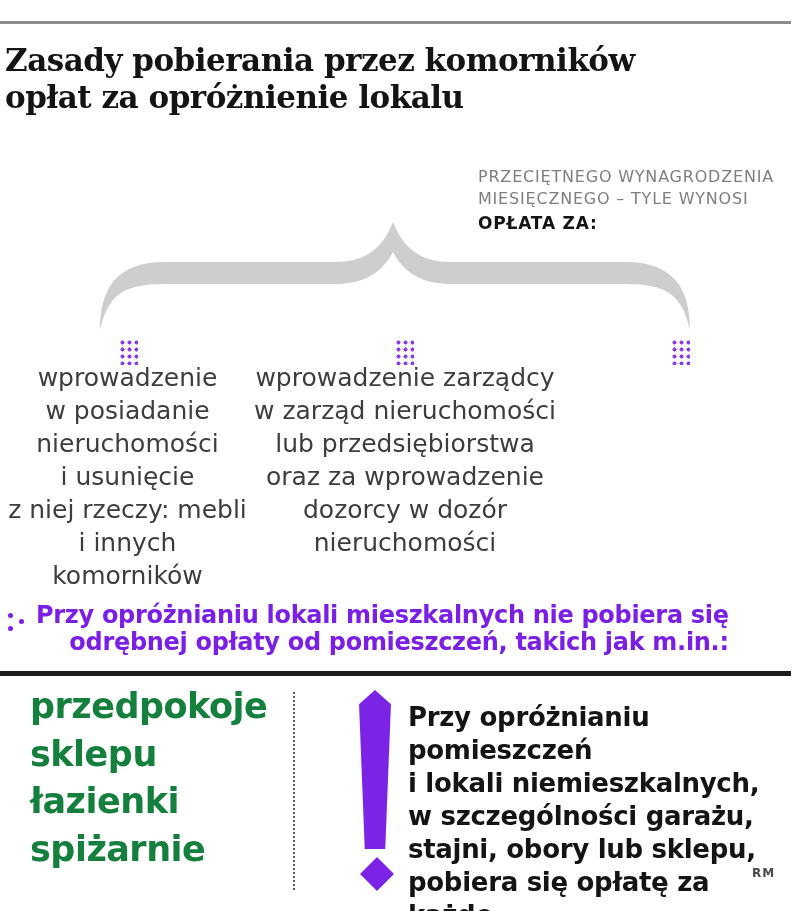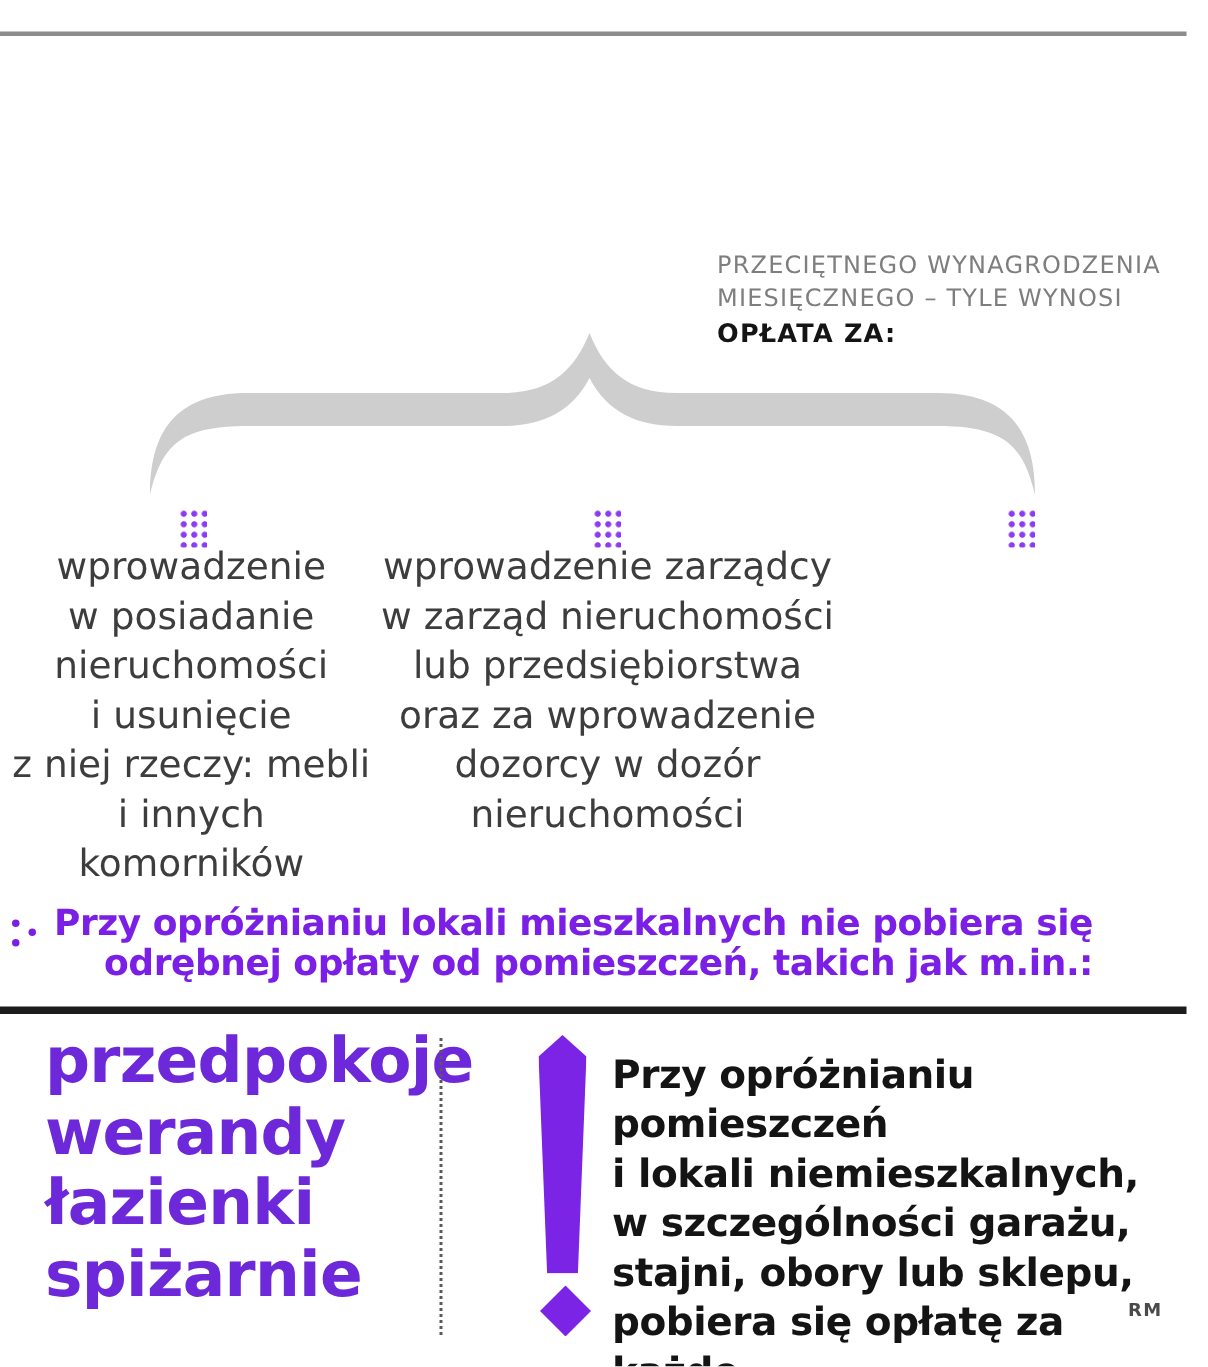--- a/index.html
+++ b/index.html
@@ -43,21 +43,21 @@
   .note-marker i { position:absolute; width:5px; height:5px; border-radius:50%; background:#7b1fe6; }
   .note-marker i:nth-child(1) { left:0; top:0; }
   .note-marker i:nth-child(2) { left:0; top:13px; }
   .note-marker i:nth-child(3) { left:11px; top:6px; }
   .note {
     position:absolute; left:36px; top:602px; font-size:24px; font-weight:bold;
     line-height:27px; color:#7b1fe6; white-space:pre-line; letter-spacing:-0.3px;text-align:right;
   }
   .rule-mid { position:absolute; left:0; top:671px; width:791px; height:5px; background:#1c1c1c; }
   .rooms { position:absolute; left:30px; top:683px; list-style:none; }
-  .rooms li { font-size:42px; font-weight:bold; color:#6d28d9; line-height:47.5px; letter-spacing:-0.5px; }
+  .rooms li { font-size:35px; font-weight:bold; color:#15803d; line-height:47.5px; letter-spacing:-0.5px; }
   .divider { position:absolute; left:293px; top:692px; height:198px; width:0; border-left:2px dotted #5a5a5a; }
   .excl-bar {
     position:absolute; left:356px; top:690px; width:38px; height:159px; background:#7c24e6;
     clip-path:polygon(50% 0%, 92% 9%, 77% 100%, 23% 100%, 8% 9%);
   }
   .excl-dot {
     position:absolute; left:360px; top:857px; width:34px; height:34px; background:#7c24e6;
     clip-path:polygon(50% 0%, 100% 50%, 50% 100%, 0% 50%);
   }
   .warning {
@@ -67,20 +67,22 @@
   }
   .credit { position:absolute; left:752px; top:866px; font-size:12px; font-weight:bold; color:#4a4a4a; letter-spacing:1px; }
 </style>
 </head>
 <body>
 
 <div class="canvas">
 
   <div class="rule-top"></div>
 
+  <h1 class="title">Zasady pobierania przez komorników
+opłat za opróżnienie lokalu</h1>
 
 
   <div class="stat-caption">
     <div class="gray">PRZECIĘTNEGO WYNAGRODZENIA
 MIESIĘCZNEGO – TYLE WYNOSI</div>
     <div class="bold">OPŁATA ZA:</div>
   </div>
 
   <svg class="brace" viewBox="0 0 600 120" xmlns="http://www.w3.org/2000/svg" aria-hidden="true">
     <path fill="#cecece" d="M5,115 C5,75 20,47 70,47 L240,47 C272,47 288,32 298,7
@@ -111,21 +113,21 @@
       <i></i>
       <i></i>
     </div>
   <div class="note">Przy opróżnianiu lokali mieszkalnych nie pobiera się
 odrębnej opłaty od pomieszczeń, takich jak m.in.:</div>
 
   <div class="rule-mid"></div>
 
   <ul class="rooms">
     <li>przedpokoje</li>
-    <li>werandy</li>
+    <li>sklepu</li>
     <li>łazienki</li>
     <li>spiżarnie</li>
   </ul>
 
   <div class="divider"></div>
 
   <div class="excl-bar"></div>
   <div class="excl-dot"></div>
 
   <div class="warning">Przy opróżnianiu pomieszczeń

